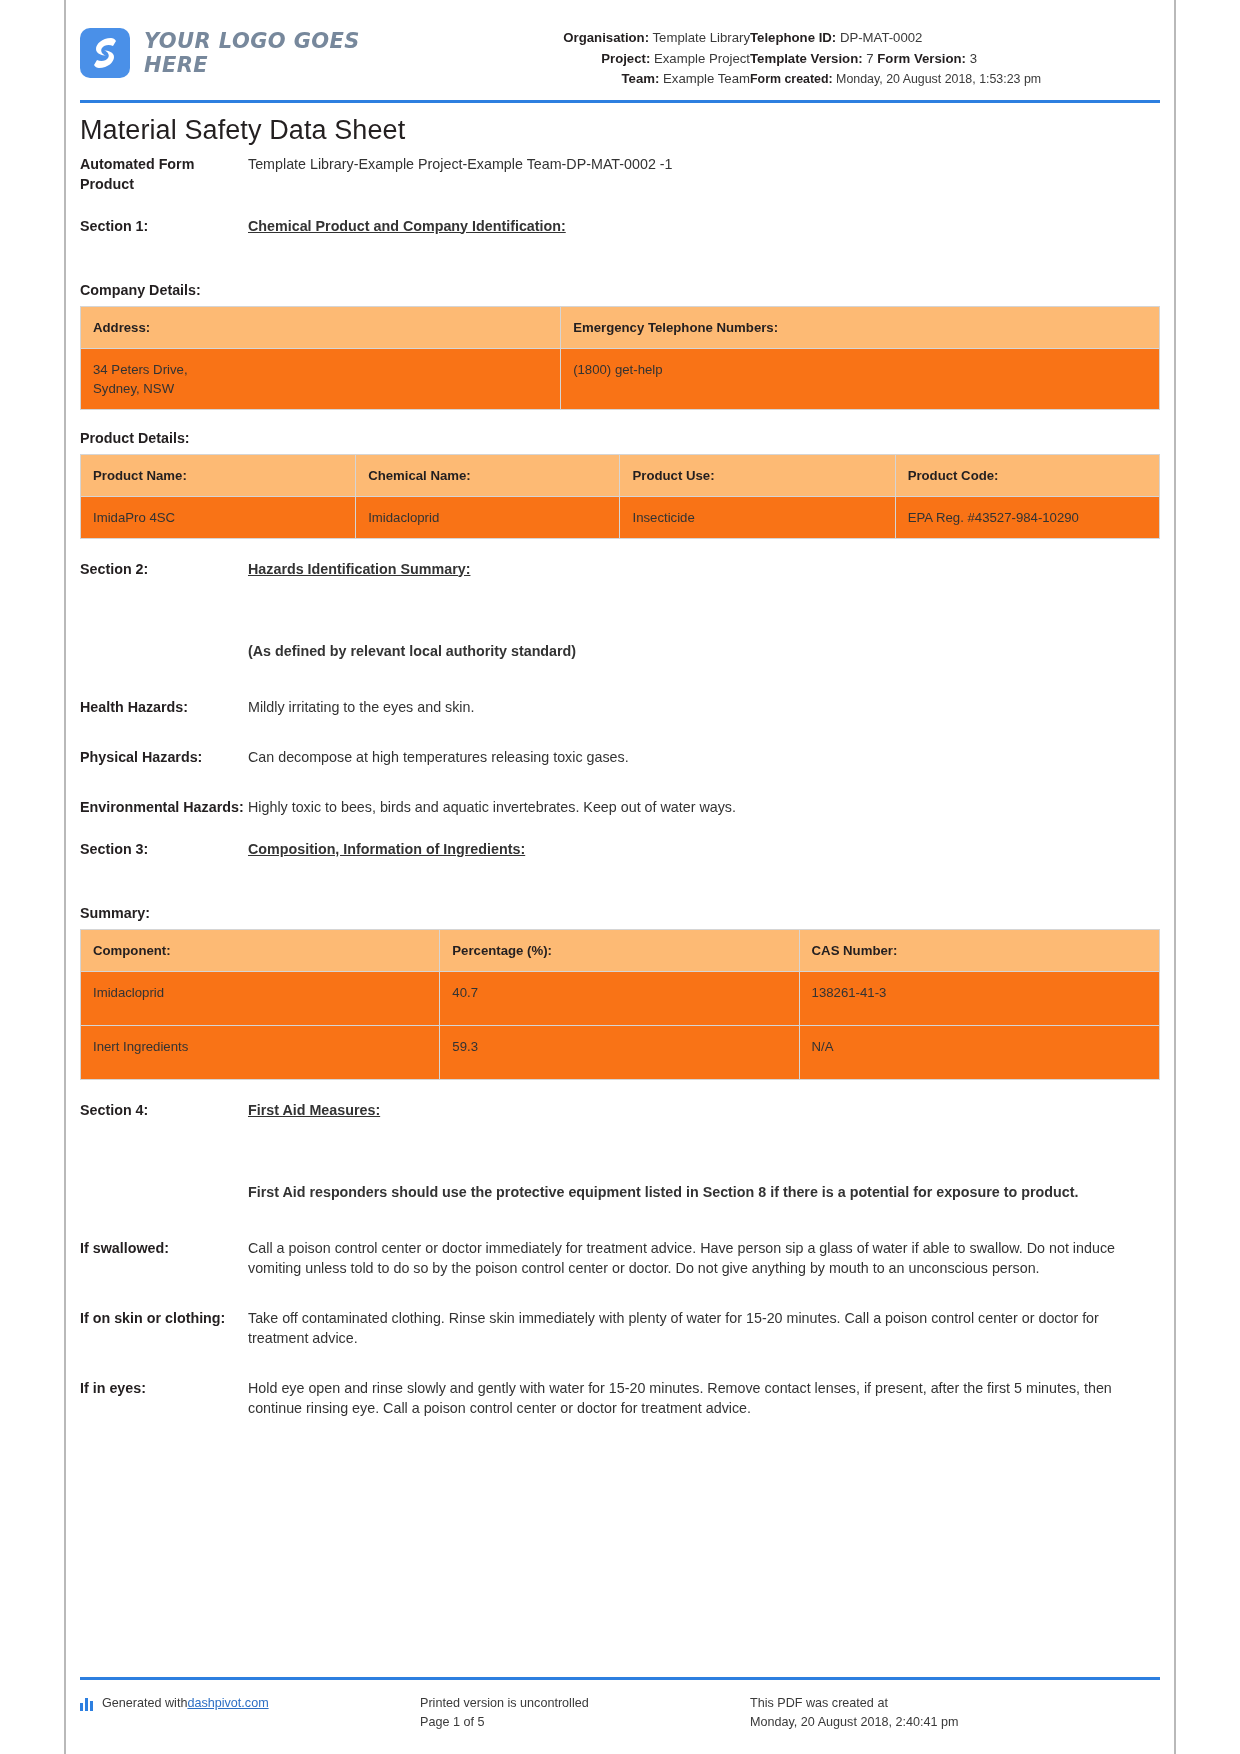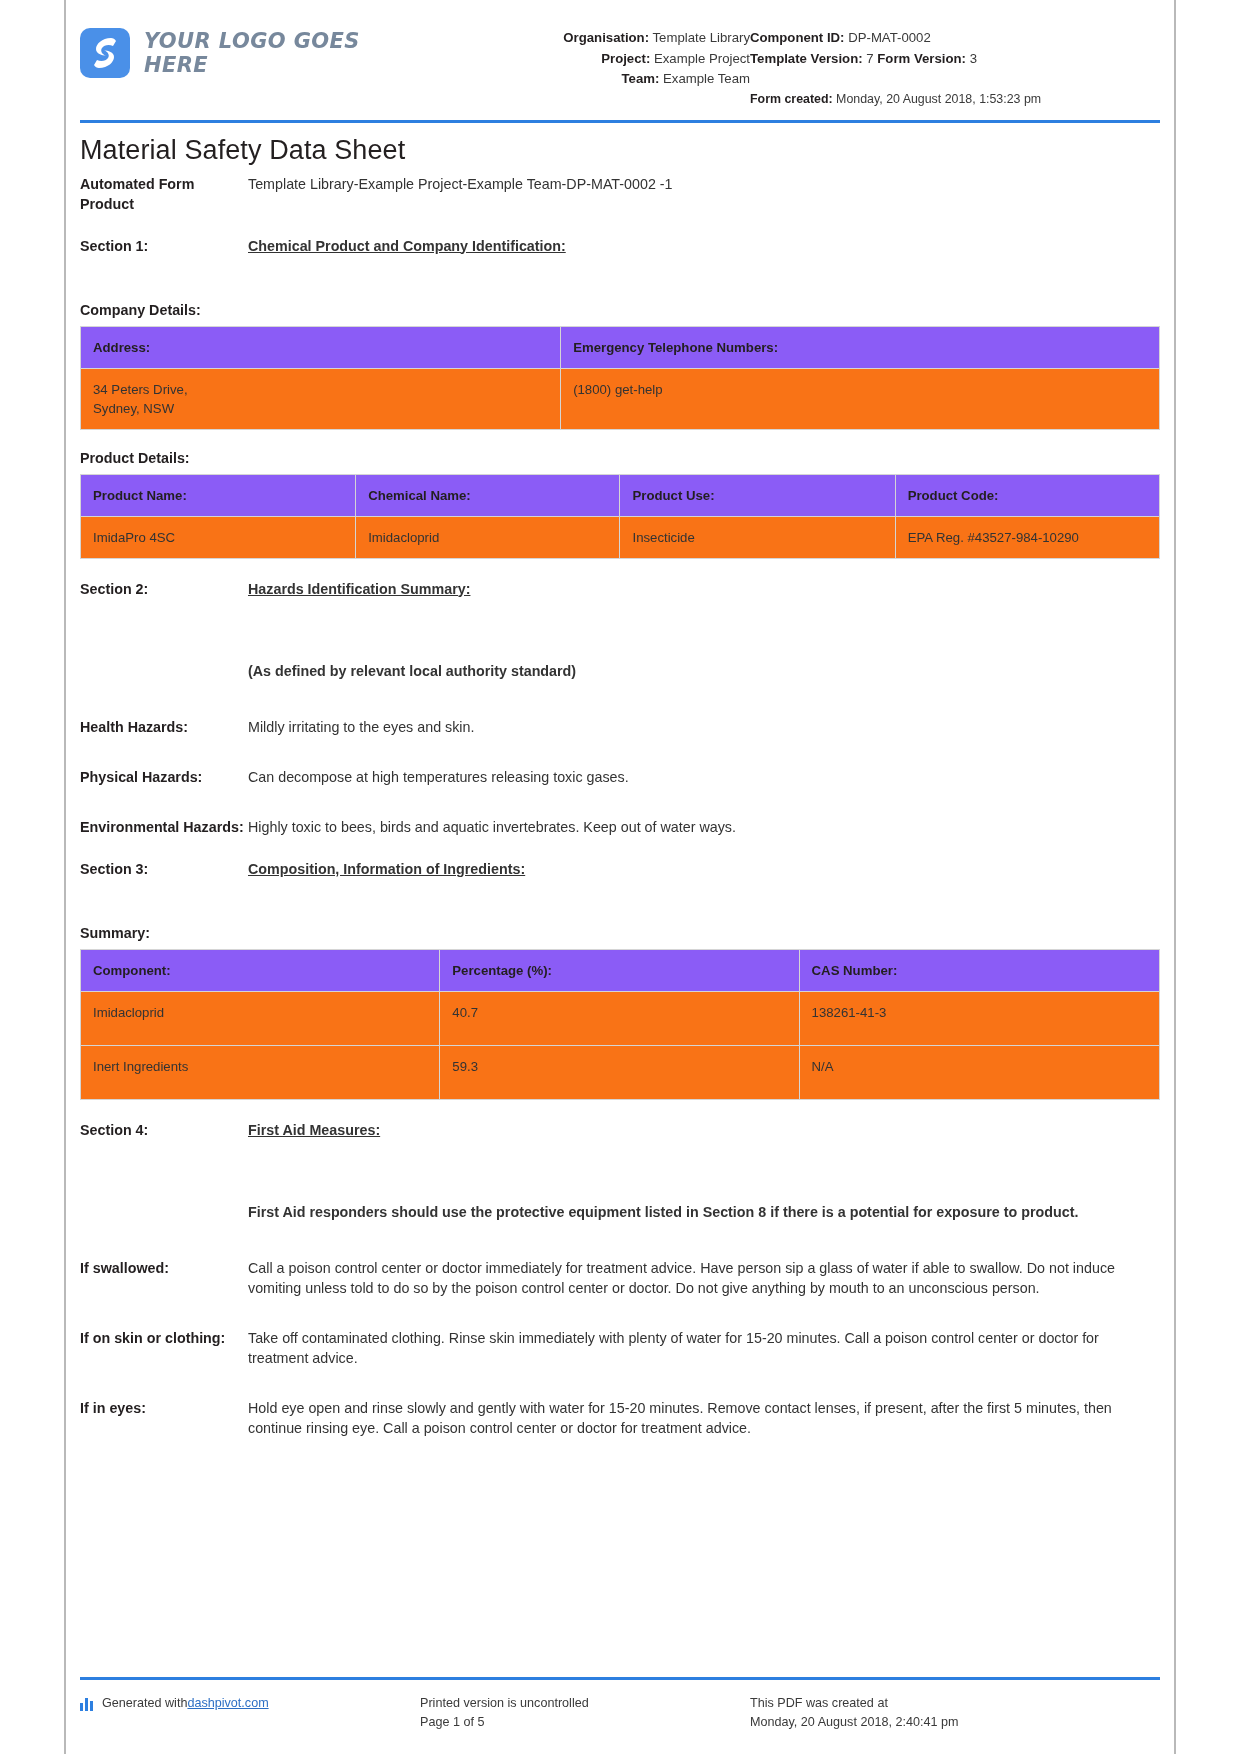--- a/index.html
+++ b/index.html
@@ -67,21 +67,21 @@
 
   .meta-col {
     font-size: 13.2px;
     line-height: 20.5px;
     color: #3a3a3a;
   }
   .meta-col.mid { flex: 0 0 340px; padding-top: 10px; text-align: right; }
   .meta-col.right { flex: 1 1 auto; padding-top: 10px; }
   .meta-col b { font-weight: bold; color: #231f20; }
   .meta-row { white-space: nowrap; }
-  .meta-row.wrap { white-space: normal; margin-top: 20px; }
+  .meta-row.wrap { white-space: normal; }
   .meta-small { font-size: 12.4px; }
 
   
   .blue-rule {
     height: 3px;
     background: #2d7fe0;
     margin: 10px 80px 0 80px;
     position: relative;
     z-index: 2;
   }
@@ -150,21 +150,21 @@
     border: 1px solid #d5d5d5;
     text-align: left;
     vertical-align: top;
     font-size: 13.2px;
     line-height: 19px;
     padding: 11px 12px;
     color: #333333;
     word-wrap: break-word;
   }
   table.grid th {
-    background: #8b5cf6;
+    background: #fdba74;
     font-weight: bold;
     color: #231f20;
     height: 38px;
   }
   table.grid td { background: #f97316; }
   td.tall { height: 54px; }
 
   
   .footer-rule {
     position: absolute;
@@ -243,21 +243,21 @@
         <span>Example Project</span>
       </div>
       <div class="meta-row">
         <b>Team:</b>
         <span>Example Team</span>
       </div>
     </div>
 
     <div class="meta-col right">
       <div class="meta-row">
-        <b>Component ID:</b>
+        <b>Telephone ID:</b>
         <span>DP-MAT-0002</span>
       </div>
       <div class="meta-row">
         <b>Template Version:</b>
         <span>7</span>
         <b>Form Version:</b>
         <span>3</span>
       </div>
       <div class="meta-row wrap meta-small">
         <b>Form created:</b>

